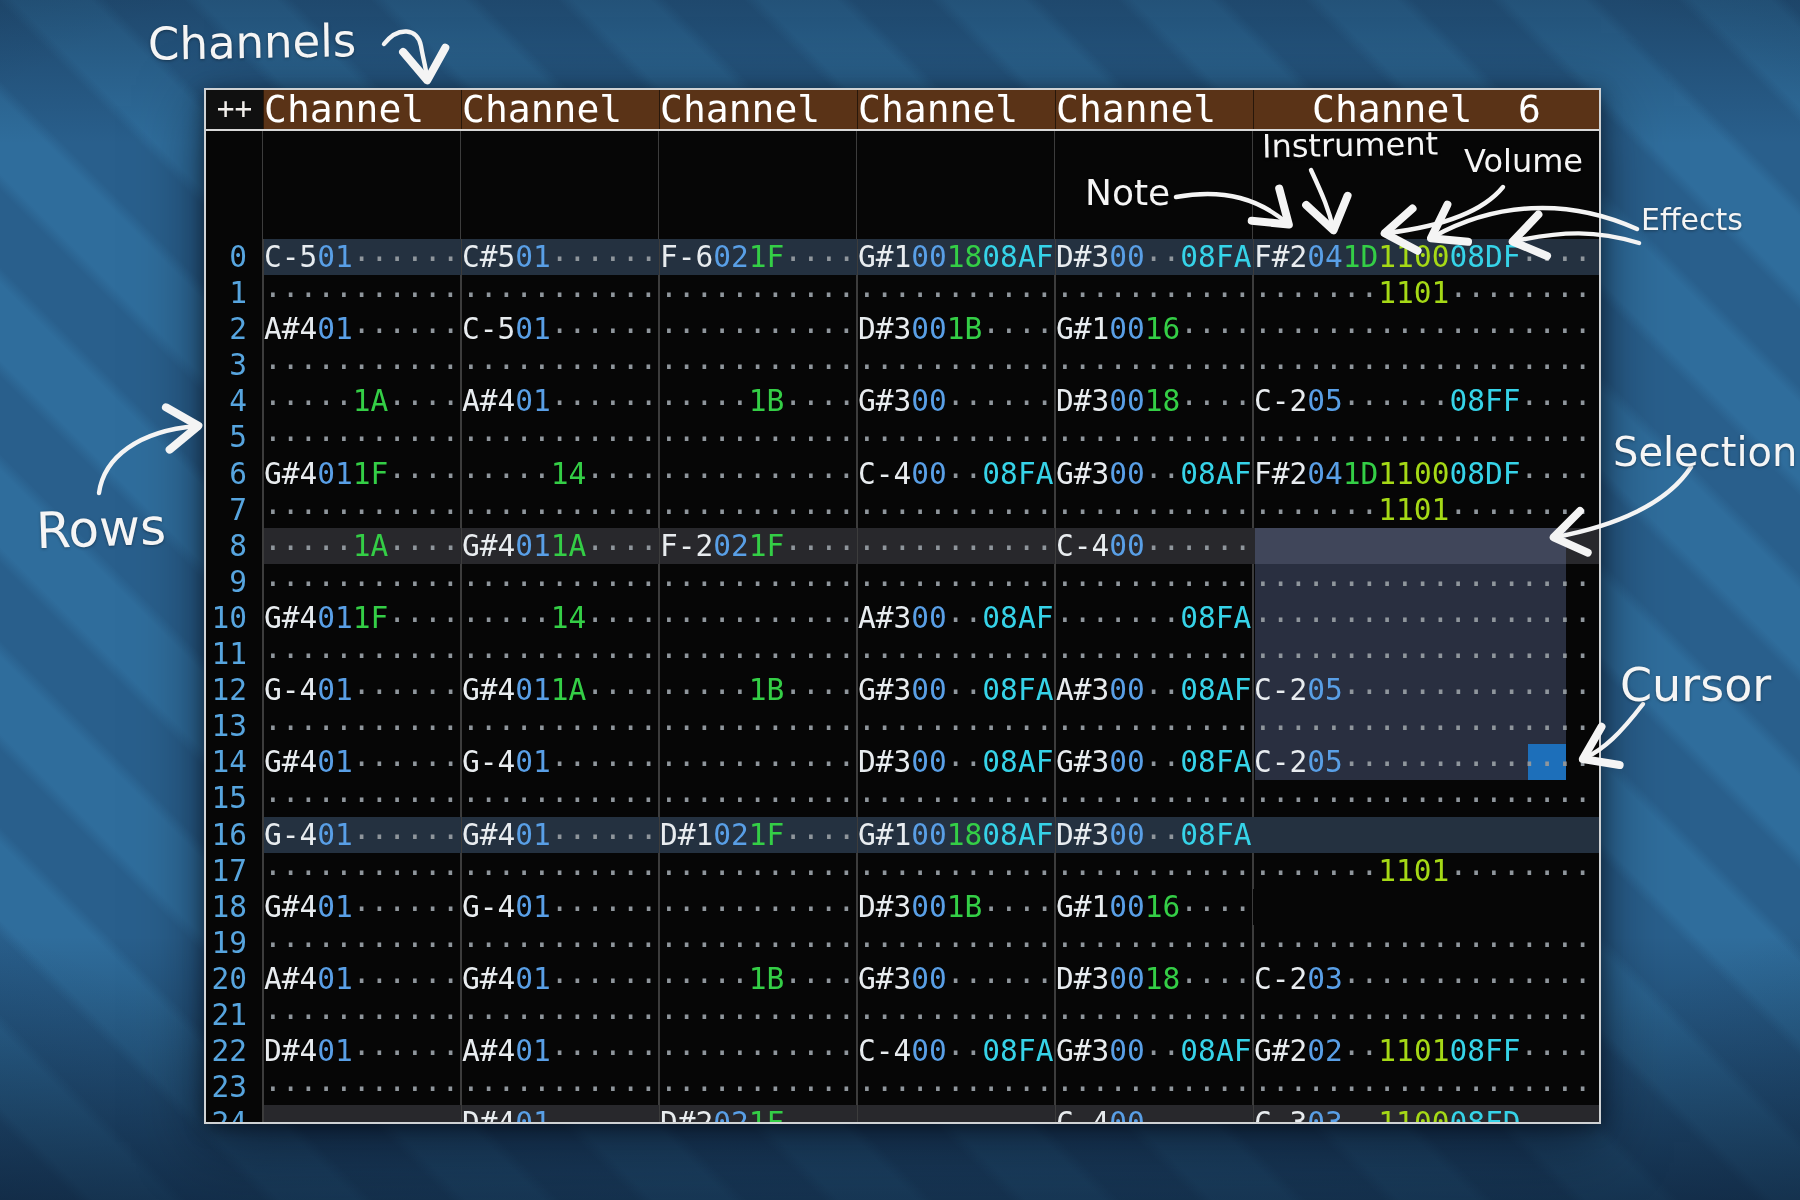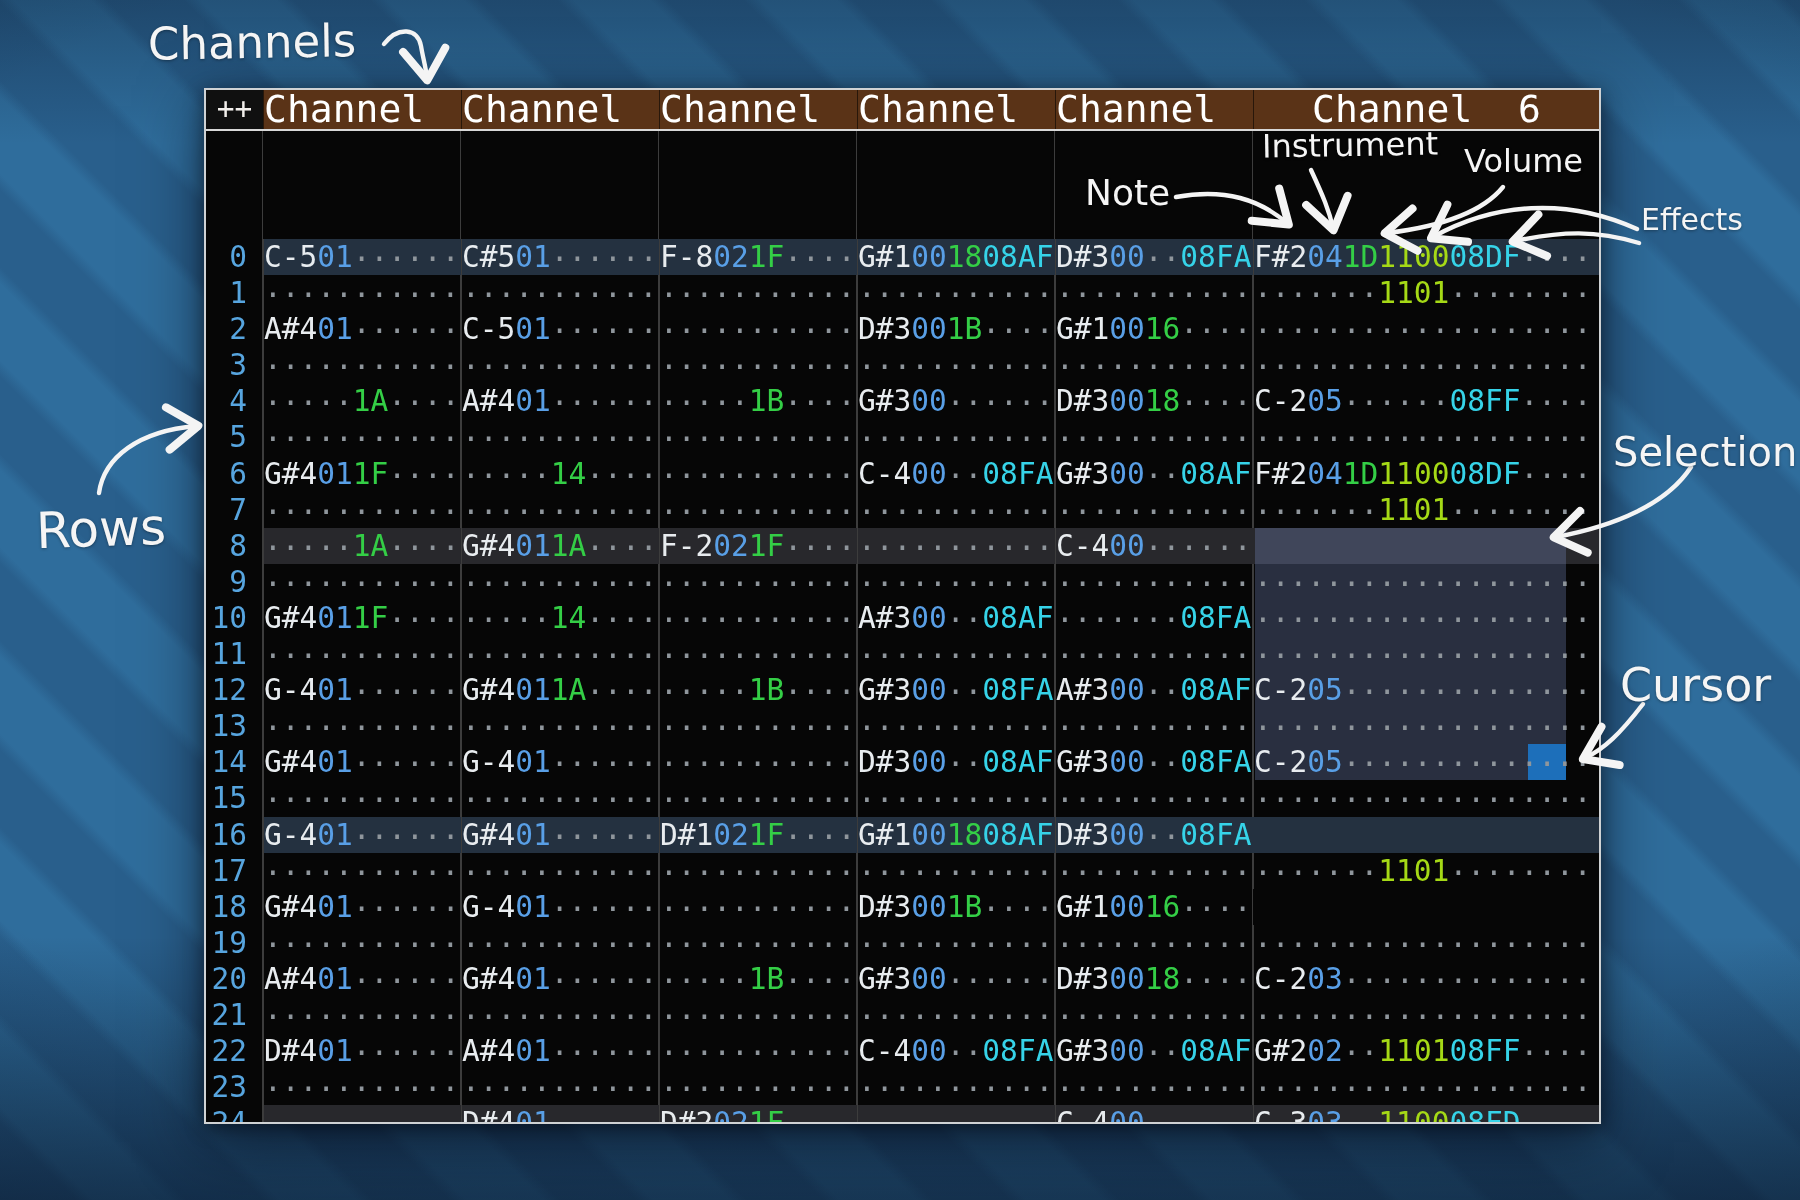--- a/index.html
+++ b/index.html
@@ -106,21 +106,21 @@
         <div style="left:1046px"></div>
     </div>
     <div class="selection"></div>
     <div class="cursor"></div>
 
   <div class="row major">
         <div class="rownum">0</div>
         <div class="cells">
           <div class="cell"><span class="c-n">C-5</span><span class="c-i">01</span><span class="c-d">......</span></div>
           <div class="cell"><span class="c-n">C#5</span><span class="c-i">01</span><span class="c-d">......</span></div>
-          <div class="cell"><span class="c-n">F-8</span><span class="c-i">02</span><span class="c-v">1F</span><span class="c-d">....</span></div>
+          <div class="cell"><span class="c-n">F-6</span><span class="c-i">02</span><span class="c-v">1F</span><span class="c-d">....</span></div>
           <div class="cell"><span class="c-n">G#1</span><span class="c-i">00</span><span class="c-v">18</span><span class="c-b">08AF</span></div>
           <div class="cell"><span class="c-n">D#3</span><span class="c-i">00</span><span class="c-d">..</span><span class="c-b">08FA</span></div>
           <div class="cell last"><span class="c-n">F#2</span><span class="c-i">04</span><span class="c-v">1D</span><span class="c-a">1100</span><span class="c-b">08DF</span><span class="c-d">....</span></div>
         </div>
       </div>
       <div class="row">
         <div class="rownum">1</div>
         <div class="cells">
           <div class="cell"><span class="c-d">...........</span></div>
           <div class="cell"><span class="c-d">...........</span></div>

